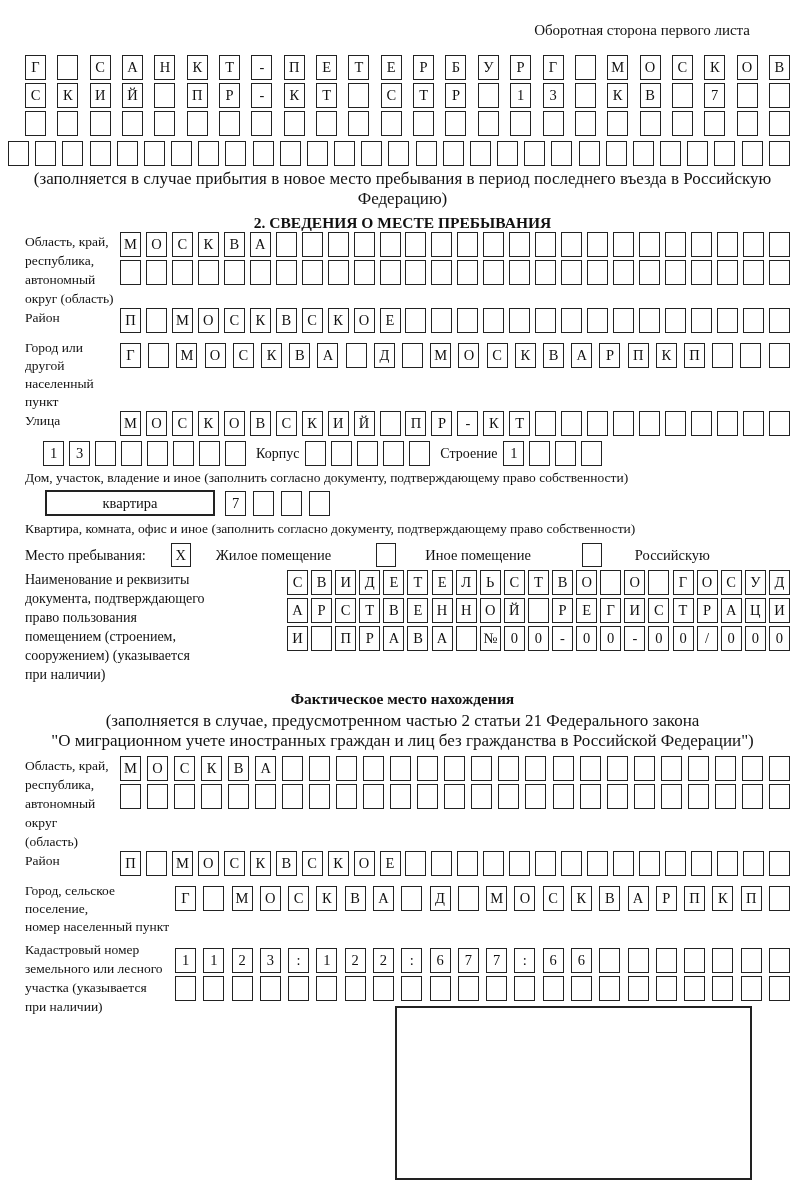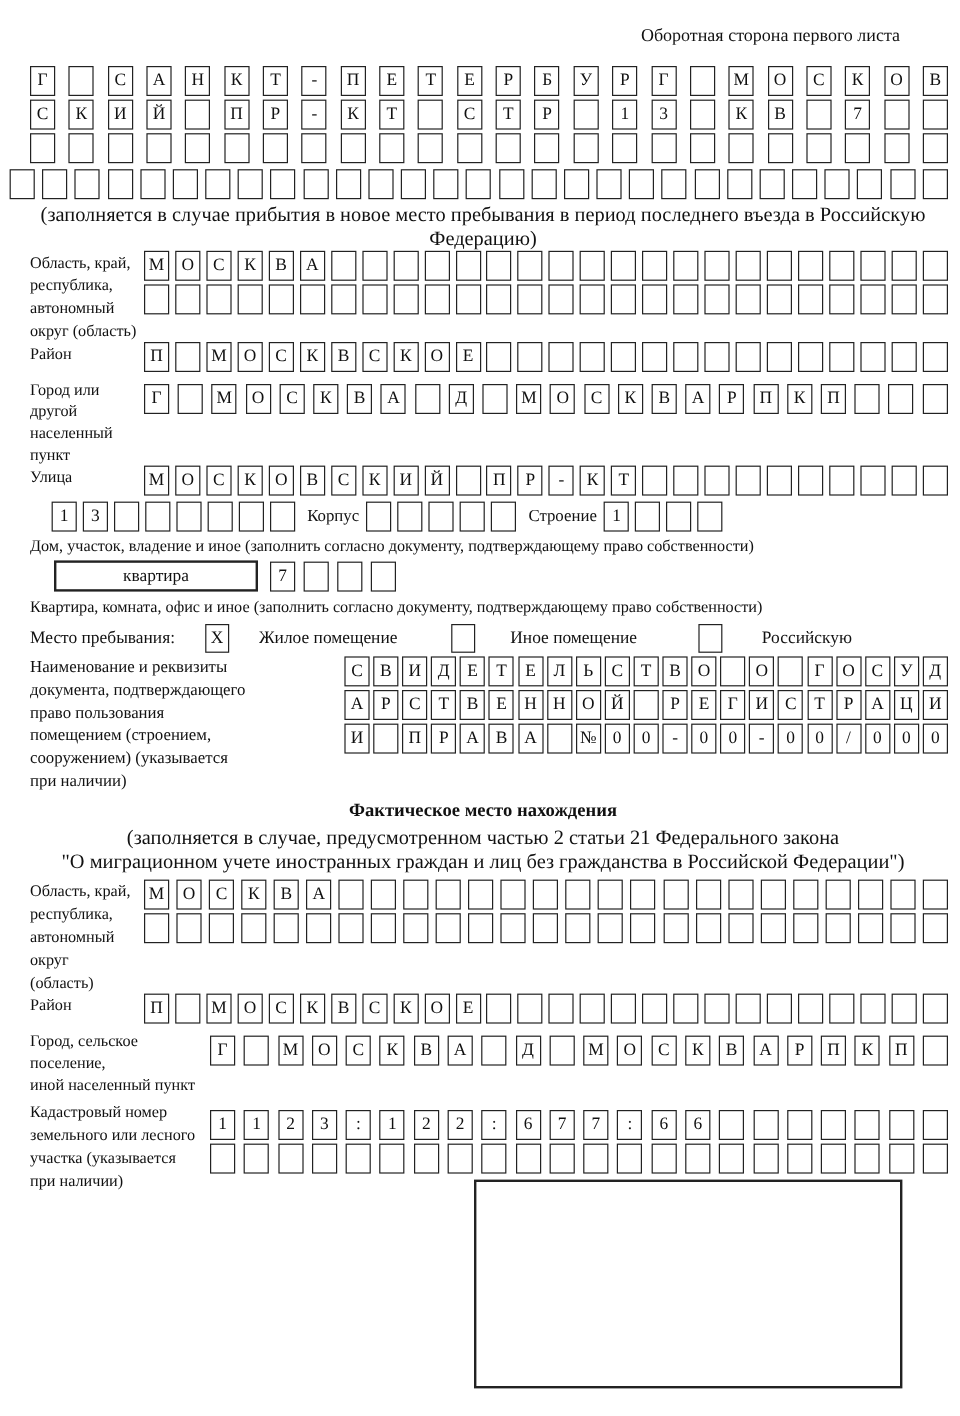--- a/index.html
+++ b/index.html
@@ -147,20 +147,21 @@
       <div class="cell"></div>
       <div class="cell"></div>
       <div class="cell"></div>
       <div class="cell"></div>
       <div class="cell"></div>
       <div class="cell"></div>
       <div class="cell"></div>
     </div>
   <div class="caption mt3">(заполняется в случае прибытия в новое место пребывания в период последнего въезда в Российскую Федерацию)</div>
 
+  <div class="sec-title mt5">2. СВЕДЕНИЯ О МЕСТЕ ПРЕБЫВАНИЯ</div>
 
   <div class="field">
     <div class="lbl w95">Область, край,
 республика,
 автономный
 округ (область)</div>
     <div class="rows">
       <div class="boxes">
           <div class="cell">М</div>
           <div class="cell">О</div>
@@ -547,21 +548,21 @@
           <div class="cell"></div>
           <div class="cell"></div>
           <div class="cell"></div>
           <div class="cell"></div>
         </div>
     </div>
   </div>
 
   <div class="field mt3">
     <div class="lbl w150" style="line-height:18px">Город, сельское поселение,
-иной населенный пункт</div>
+номер населенный пункт</div>
     <div class="rows" style="margin-top:4px">
       <div class="boxes">
           <div class="cell">Г</div>
           <div class="cell"></div>
           <div class="cell">М</div>
           <div class="cell">О</div>
           <div class="cell">С</div>
           <div class="cell">К</div>
           <div class="cell">В</div>
           <div class="cell">А</div>

